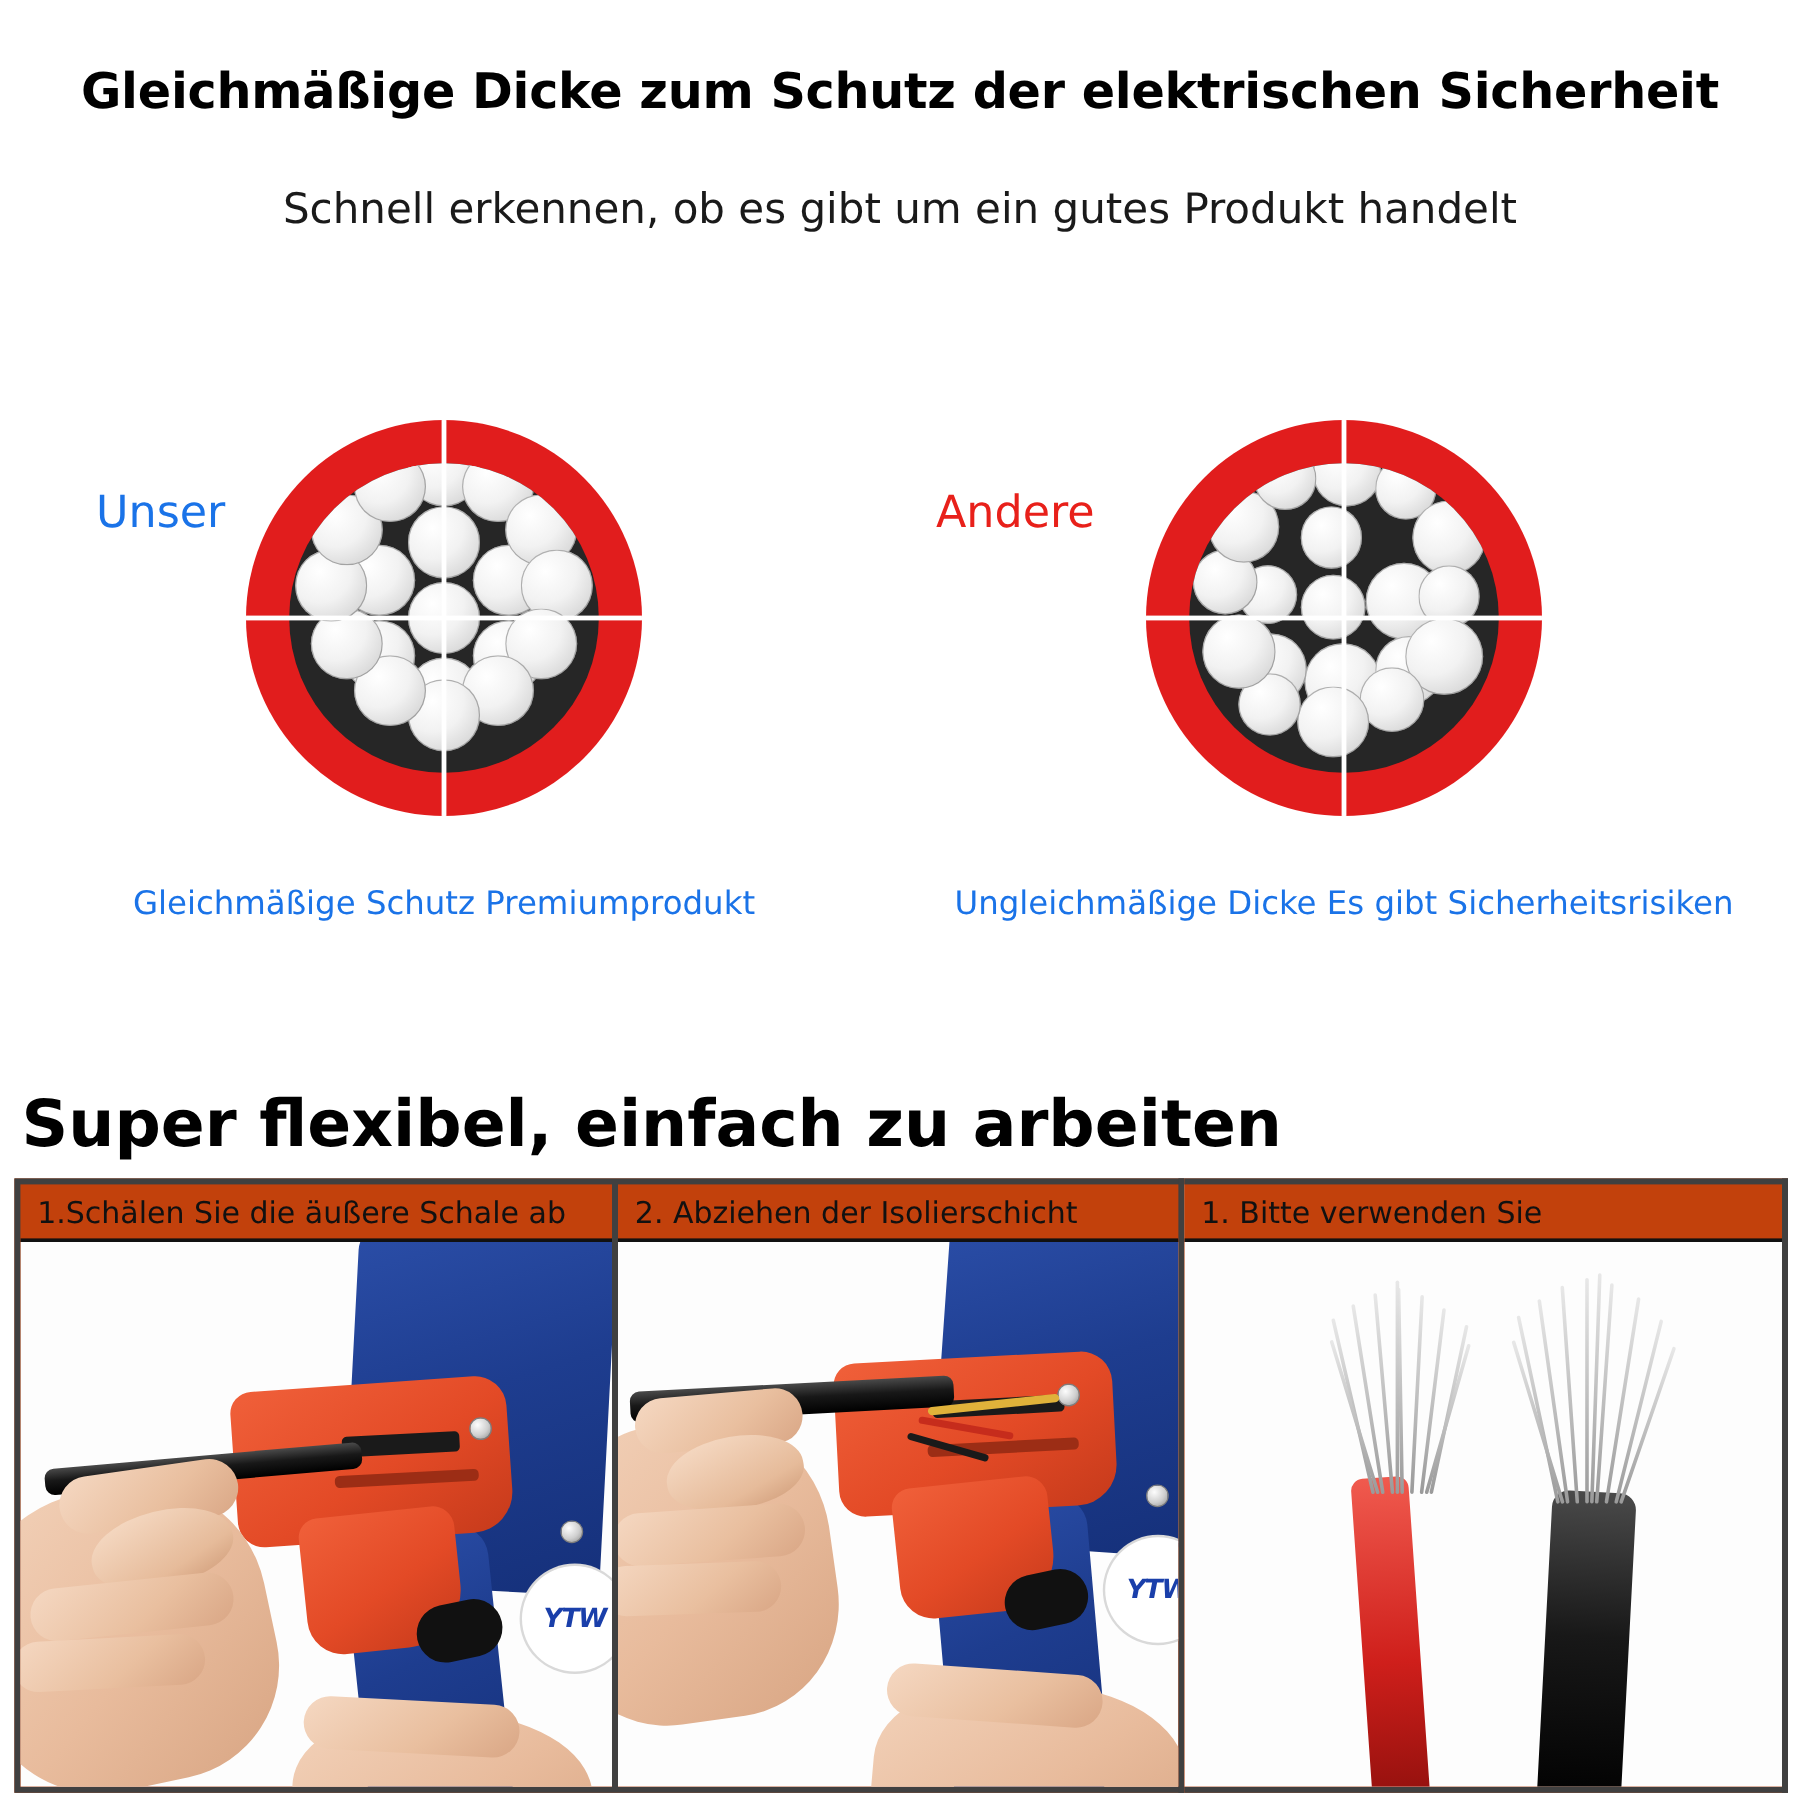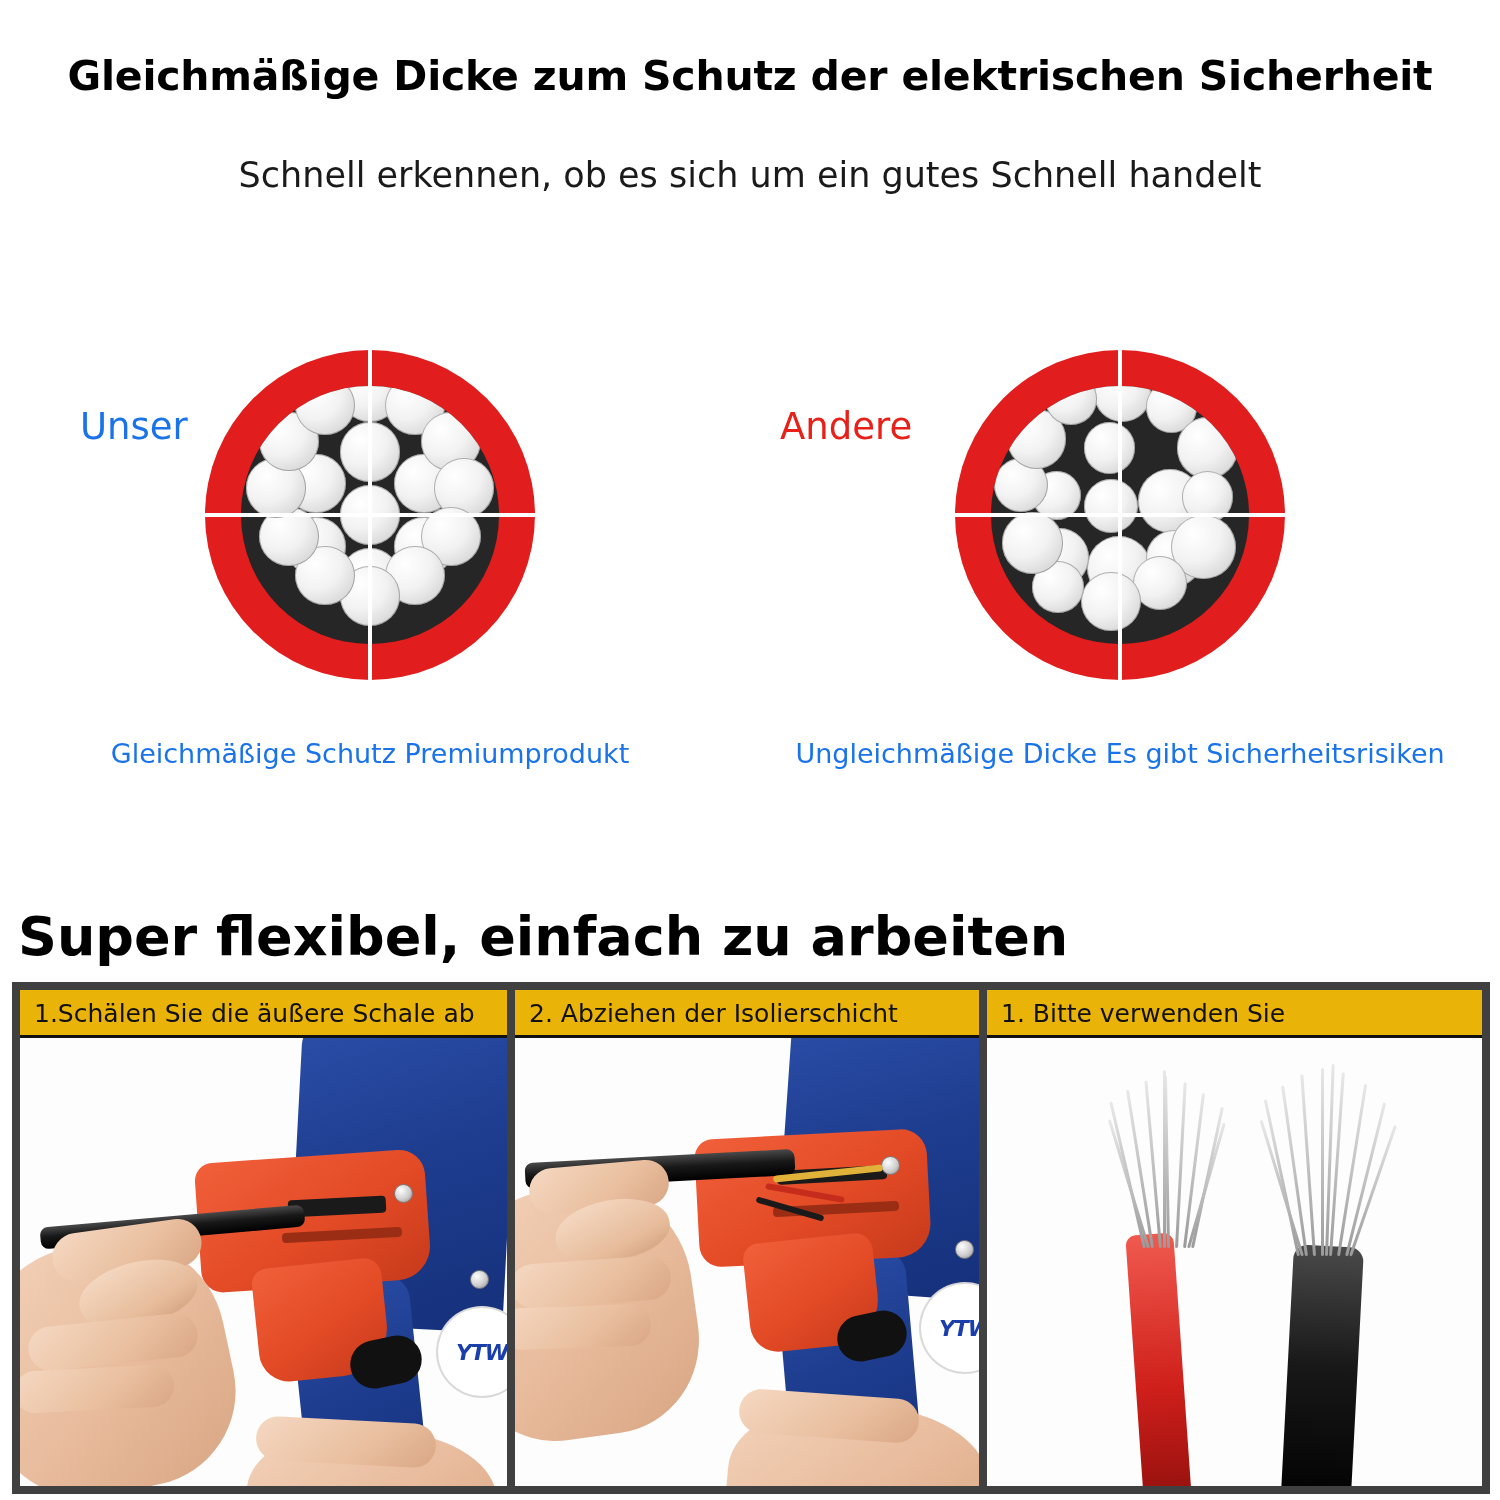--- a/index.html
+++ b/index.html
@@ -116,24 +116,24 @@
   .steps {
     position: absolute;
     top: 982px;
     left: 12px;
     width: 1478px;
     height: 512px;
     display: flex;
   }
   .step {
     position: relative;
-    border: 8px solid #404040;
+    border: 5px solid #404040;
     box-sizing: border-box;
     overflow: hidden;
-    background: #eab308;
+    background: #c2410c;
     text-align: center;
   }
   .step.s1 { width: 503px; height: 512px; }
   .step.s2 { width: 472px; height: 512px; border-left: none; }
   .step.s3 { width: 503px; height: 512px; border-left: none; }
 
   .step-label {
     position: absolute;
     top: 9px;
     left: 14px;
@@ -230,21 +230,21 @@
     position: absolute;
     background: #111;
   }
 </style>
 </head>
 <body>
 
 <div class="page">
 
   <div class="headline">Gleichmäßige Dicke zum Schutz der elektrischen Sicherheit</div>
-  <div class="subhead">Schnell erkennen, ob es sich um ein gutes Schnell handelt</div>
+  <div class="subhead">Schnell erkennen, ob es gibt um ein gutes Produkt handelt</div>
 
   <div class="compare-area">
 
     <div class="cmp left">
       <div class="cmp-title ours">Unser</div>
       <div class="ring">
         <div class="core">
 
           <div class="strand" style="left:38.5%;top:38.5%;width:23%;height:23%;"></div>
 

